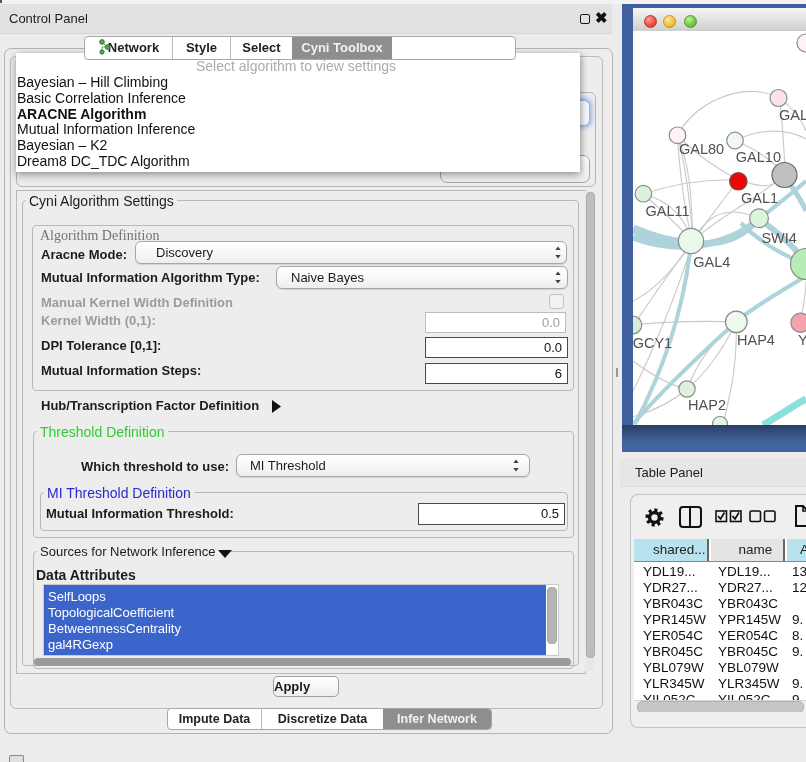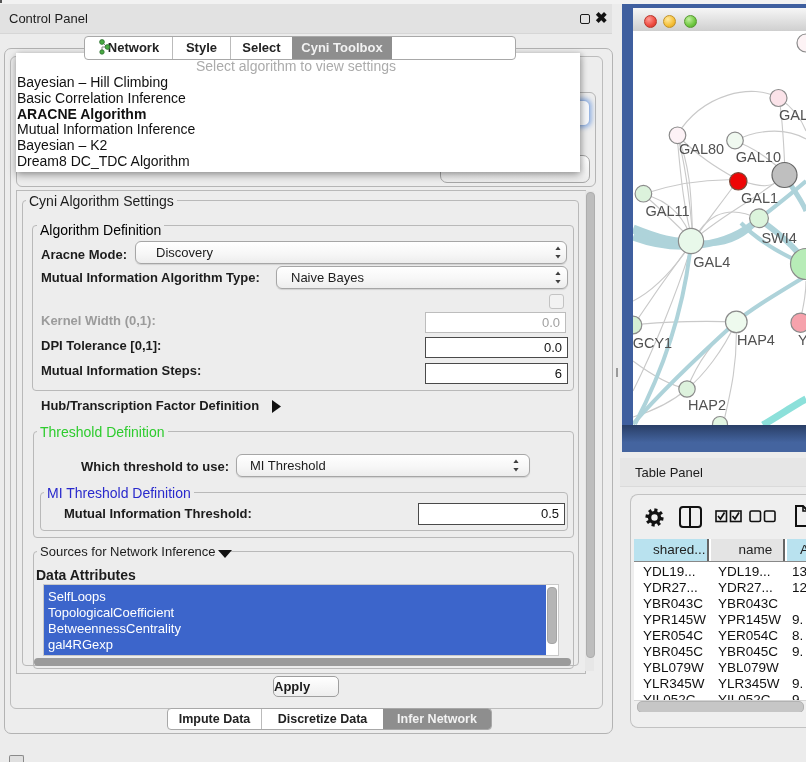--- a/index.html
+++ b/index.html
@@ -44,40 +44,41 @@
 
   <div class="abs" style="left:16px;top:190px;width:568px;height:482px;border:1px solid #b9b9b9;background:#ededed;"></div>
 
   <div class="abs" style="left:585px;top:191px;width:9px;height:480px;background:#e7e7e7;"></div>
   <div class="abs" style="left:585.5px;top:192px;width:7px;height:464px;background:#bdbdbd;border:1px solid #adadad;border-radius:4px;"></div>
 
   <div class="grp" style="left:22px;top:200px;width:555px;height:464px;"></div>
   <div class="grplbl" style="left:26px;top:193px;color:#1c1c1c;">Cyni Algorithm Settings</div>
 
   <div class="grp" style="left:32px;top:225px;width:540px;height:164px;"></div>
-  <div class="grplbl" style="left:37px;top:222px;color:#000000;">Algorithm Definition</div>
+  <div class="grplbl" style="left:37px;top:228px;color:#737373;font-family:Liberation Serif, serif;">Algorithm Definition</div>
 
   <div class="abs lbl bold" style="left:41px;top:247px;">Aracne Mode:</div>
   <div class="combo" style="left:135px;top:241px;width:430px;height:21px;">
     <div class="ctext" style="left:20px;">Discovery</div>
     <svg class="abs" style="left:417px;top:3px;" width="10" height="15" viewBox="0 0 10 15">
       <path d="M5 1.5 L7.6 5 L2.4 5 Z" fill="#3f3f3f"></path>
         <path d="M5 13.5 L7.6 10 L2.4 10 Z" fill="#3f3f3f"></path>
     </svg>
   </div>
 
   <div class="abs lbl bold" style="left:41px;top:270px;">Mutual Information Algorithm Type:</div>
   <div class="combo" style="left:276px;top:266px;width:290px;height:21px;">
     <div class="ctext" style="left:14px;">Naive Bayes</div>
     <svg class="abs" style="left:276px;top:3px;" width="10" height="15" viewBox="0 0 10 15">
       <path d="M5 1.5 L7.6 5 L2.4 5 Z" fill="#3f3f3f"></path>
         <path d="M5 13.5 L7.6 10 L2.4 10 Z" fill="#3f3f3f"></path>
     </svg>
   </div>
 
+  <div class="abs lbl bold gray" style="left:41px;top:295px;">Manual Kernel Width Definition</div>
   <div class="abs" style="left:549px;top:294px;width:13px;height:13px;border:1px solid #c3c3c3;border-radius:3px;background:#f2f2f2;"></div>
 
   <div class="abs lbl bold gray" style="left:41px;top:313px;">Kernel Width (0,1):</div>
   <div class="inp" style="left:425px;top:312px;width:134px;height:17px;border:1px solid #bdbdbd;color:#a0a0a0;padding:2px 5px 0 0;">0.0</div>
 
   <div class="abs lbl bold" style="left:41px;top:338px;">DPI Tolerance [0,1]:</div>
   <div class="inp" style="left:425px;top:337px;width:136px;height:17px;border:1px solid #4a4a4a;color:#111;padding:2px 5px 0 0;">0.0</div>
 
   <div class="abs lbl bold" style="left:41px;top:363px;">Mutual Information Steps:</div>
   <div class="inp" style="left:425px;top:363px;width:136px;height:17px;border:1px solid #4a4a4a;color:#111;padding:2px 5px 0 0;">6</div>
@@ -94,21 +95,21 @@
   <div class="combo" style="left:236px;top:454px;width:292px;height:21px;">
     <div class="ctext" style="left:13px;">MI Threshold</div>
     <svg class="abs" style="left:274px;top:3px;" width="10" height="15" viewBox="0 0 10 15">
       <path d="M5 1.5 L7.6 5 L2.4 5 Z" fill="#3f3f3f"></path>
         <path d="M5 13.5 L7.6 10 L2.4 10 Z" fill="#3f3f3f"></path>
     </svg>
   </div>
 
   <div class="grp" style="left:40px;top:492px;width:526px;height:37px;"></div>
   <div class="grplbl" style="left:44px;top:485px;color:#2929cc;">MI Threshold Definition</div>
-  <div class="abs lbl bold" style="left:64px;top:506px;">Mutual Information Threshold:</div>
+  <div class="abs lbl bold" style="left:46px;top:506px;">Mutual Information Threshold:</div>
   <div class="inp" style="left:418px;top:503px;width:140px;height:18px;border:1px solid #4a4a4a;color:#111;padding:2px 5px 0 0;">0.5</div>
 
   <div class="grp" style="left:33px;top:551px;width:539px;height:116px;"></div>
   <div class="grplbl" style="left:37px;top:544px;color:#1c1c1c;font-size:13px;">Sources for Network Inference</div>
   <svg class="abs" style="left:218px;top:549px;" width="14" height="10" viewBox="0 0 14 10">
       <path d="M0 1 L14 1 L7 9 Z" fill="#111"></path>
     </svg>
 
   <div class="abs lbl bold" style="left:36px;top:567px;font-size:14px;">Data Attributes</div>
 

